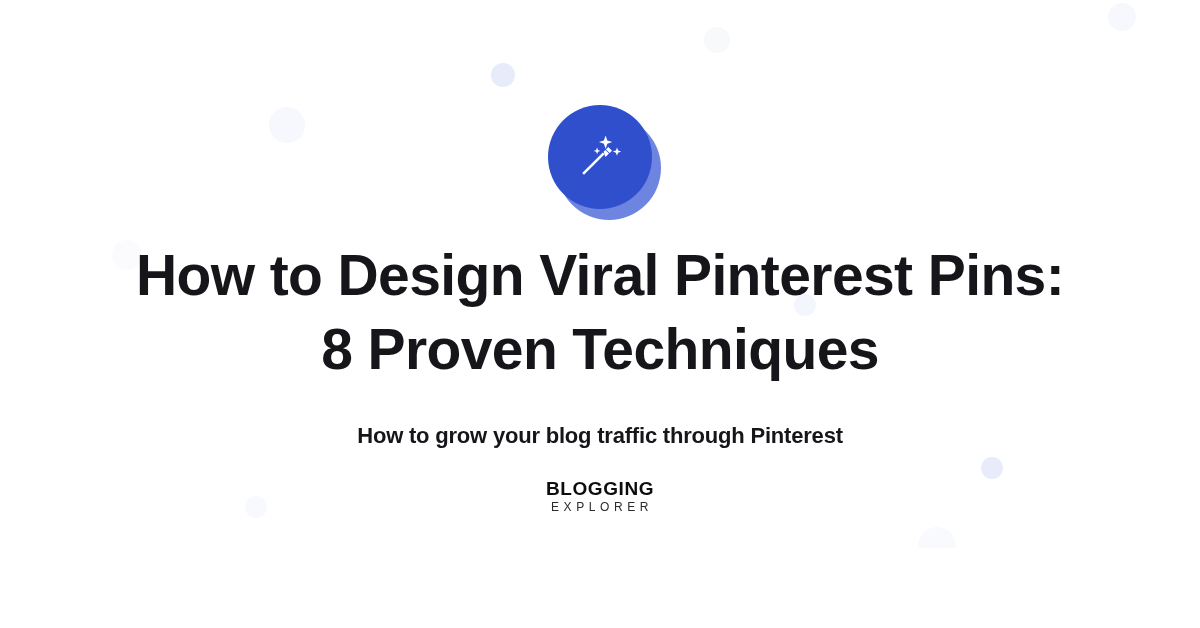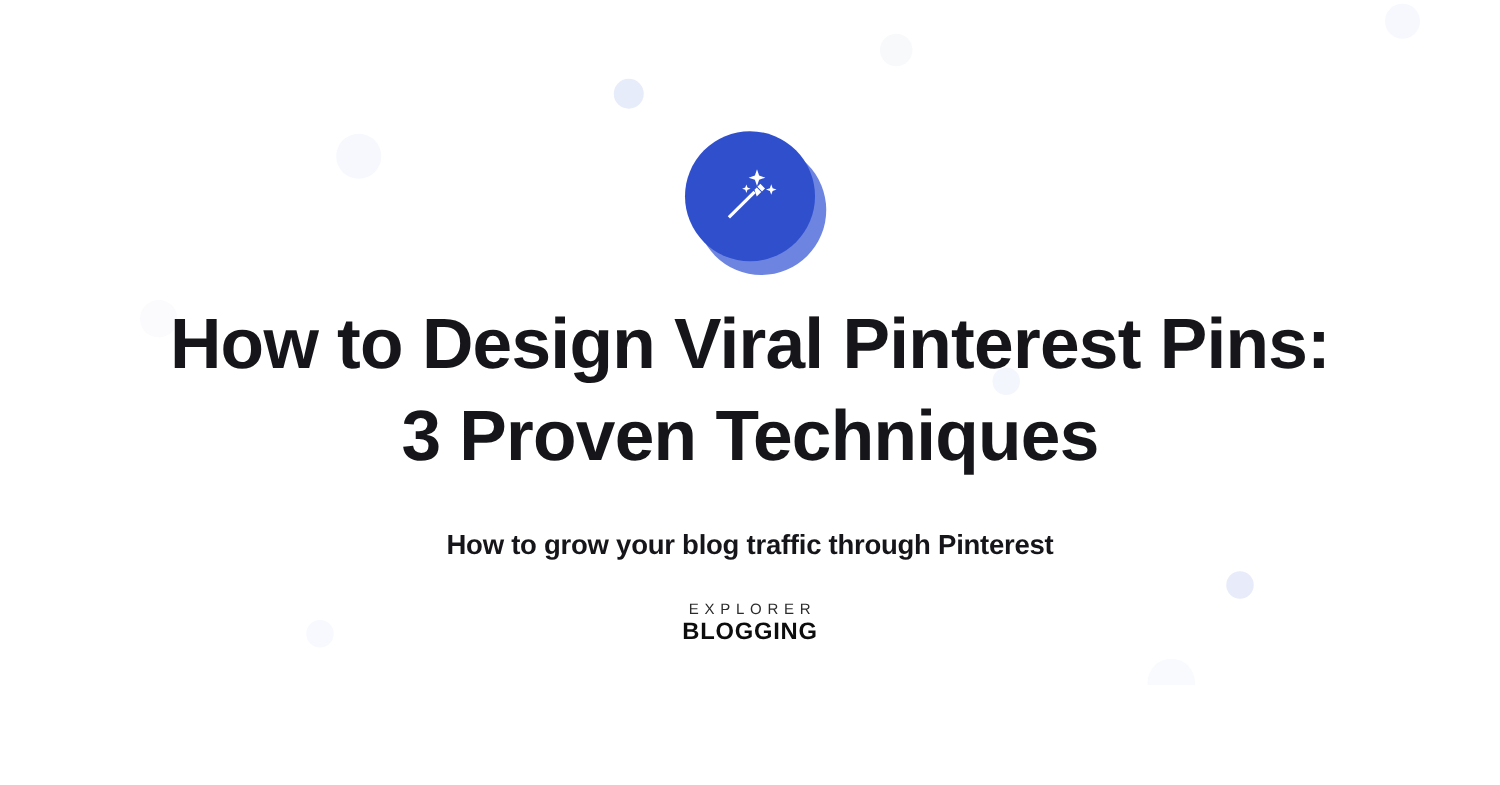--- a/index.html
+++ b/index.html
@@ -140,23 +140,23 @@
 
             <path d="M25.1 18.5 L26.0 21.0 L28.5 21.9 L26.0 22.8 L25.1 25.3 L24.2 22.8 L21.7 21.9 L24.2 21.0 Z"></path>
           </g>
         </svg>
       </span>
     </div>
   </div>
 
   <h1 id="title" style="color: rgb(22, 22, 26);">
     <span class="line">How to Design Viral Pinterest Pins:</span>
-    <span class="line">3 Proven Techniques</span>
+    <span class="line">8 Proven Techniques</span>
   </h1>
 
   <h2 id="subtitle" style="color: rgb(22, 22, 26);">How to grow your blog traffic through Pinterest</h2>
 
   <div id="logo">
+    <span id="logo-top">BLOGGING</span>
     <span id="logo-bottom">EXPLORER</span>
-    <span id="logo-top">BLOGGING</span>
   </div>
 
 </div>
 
 </body></html>

